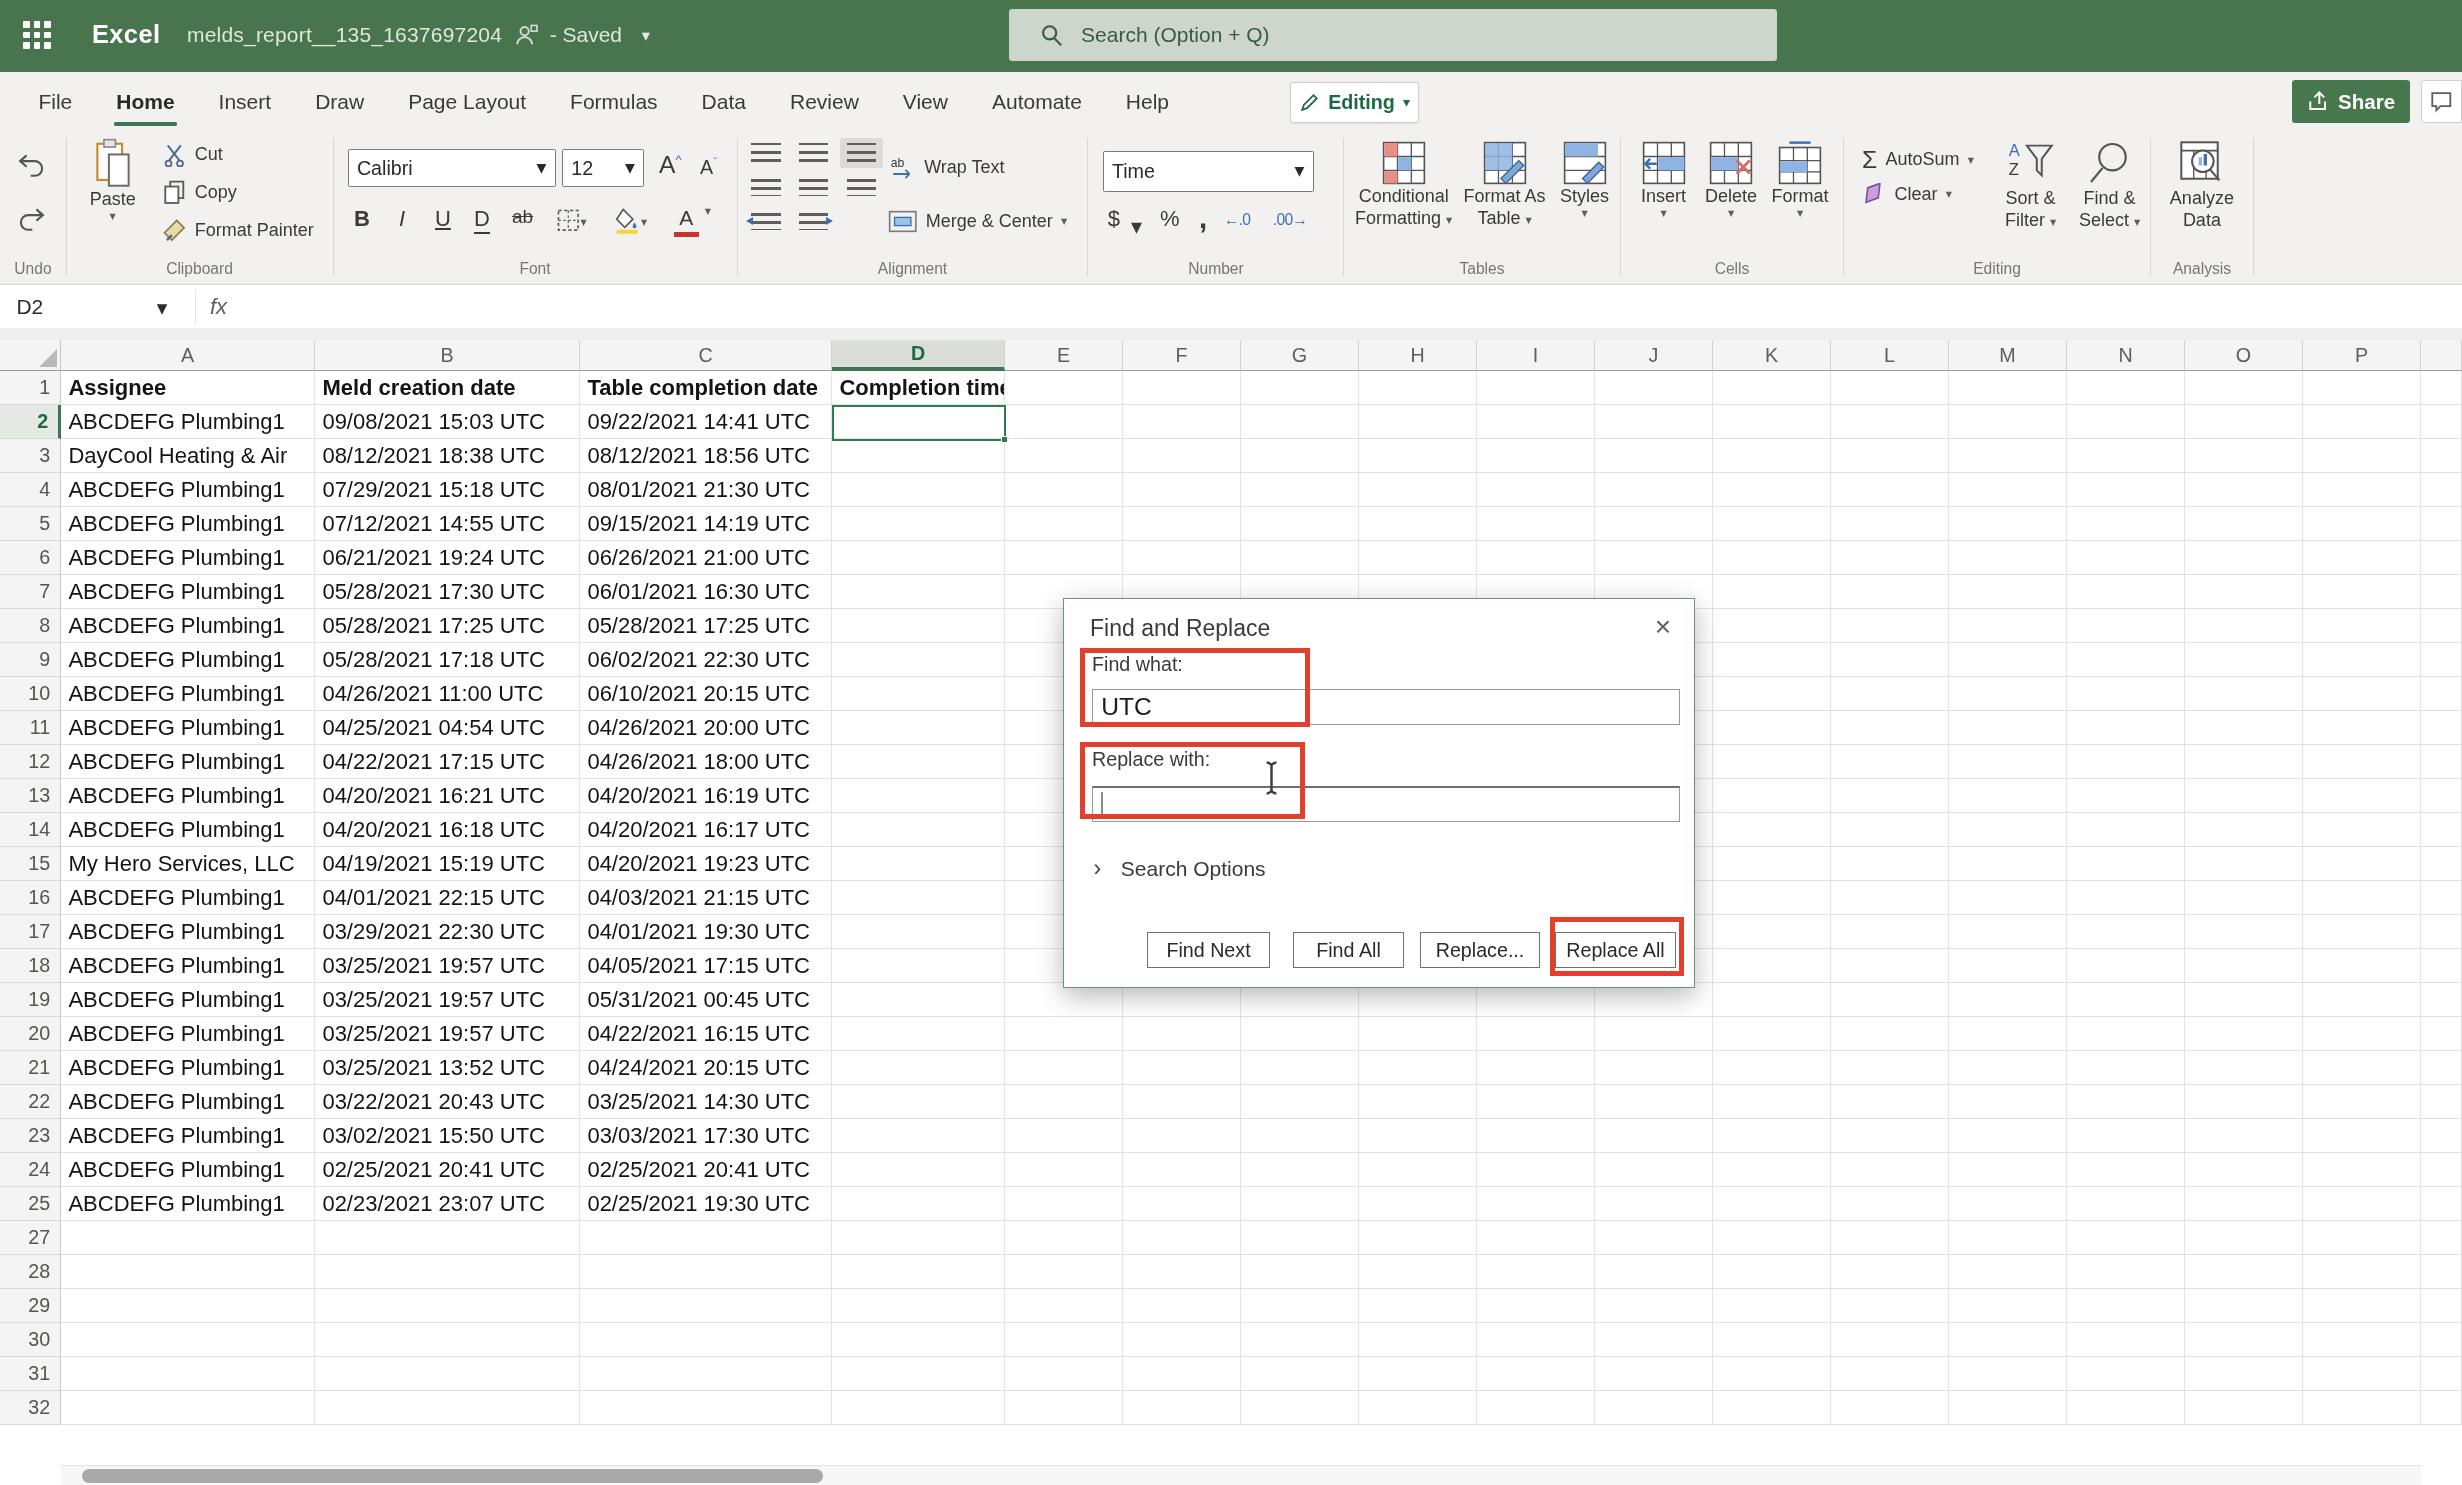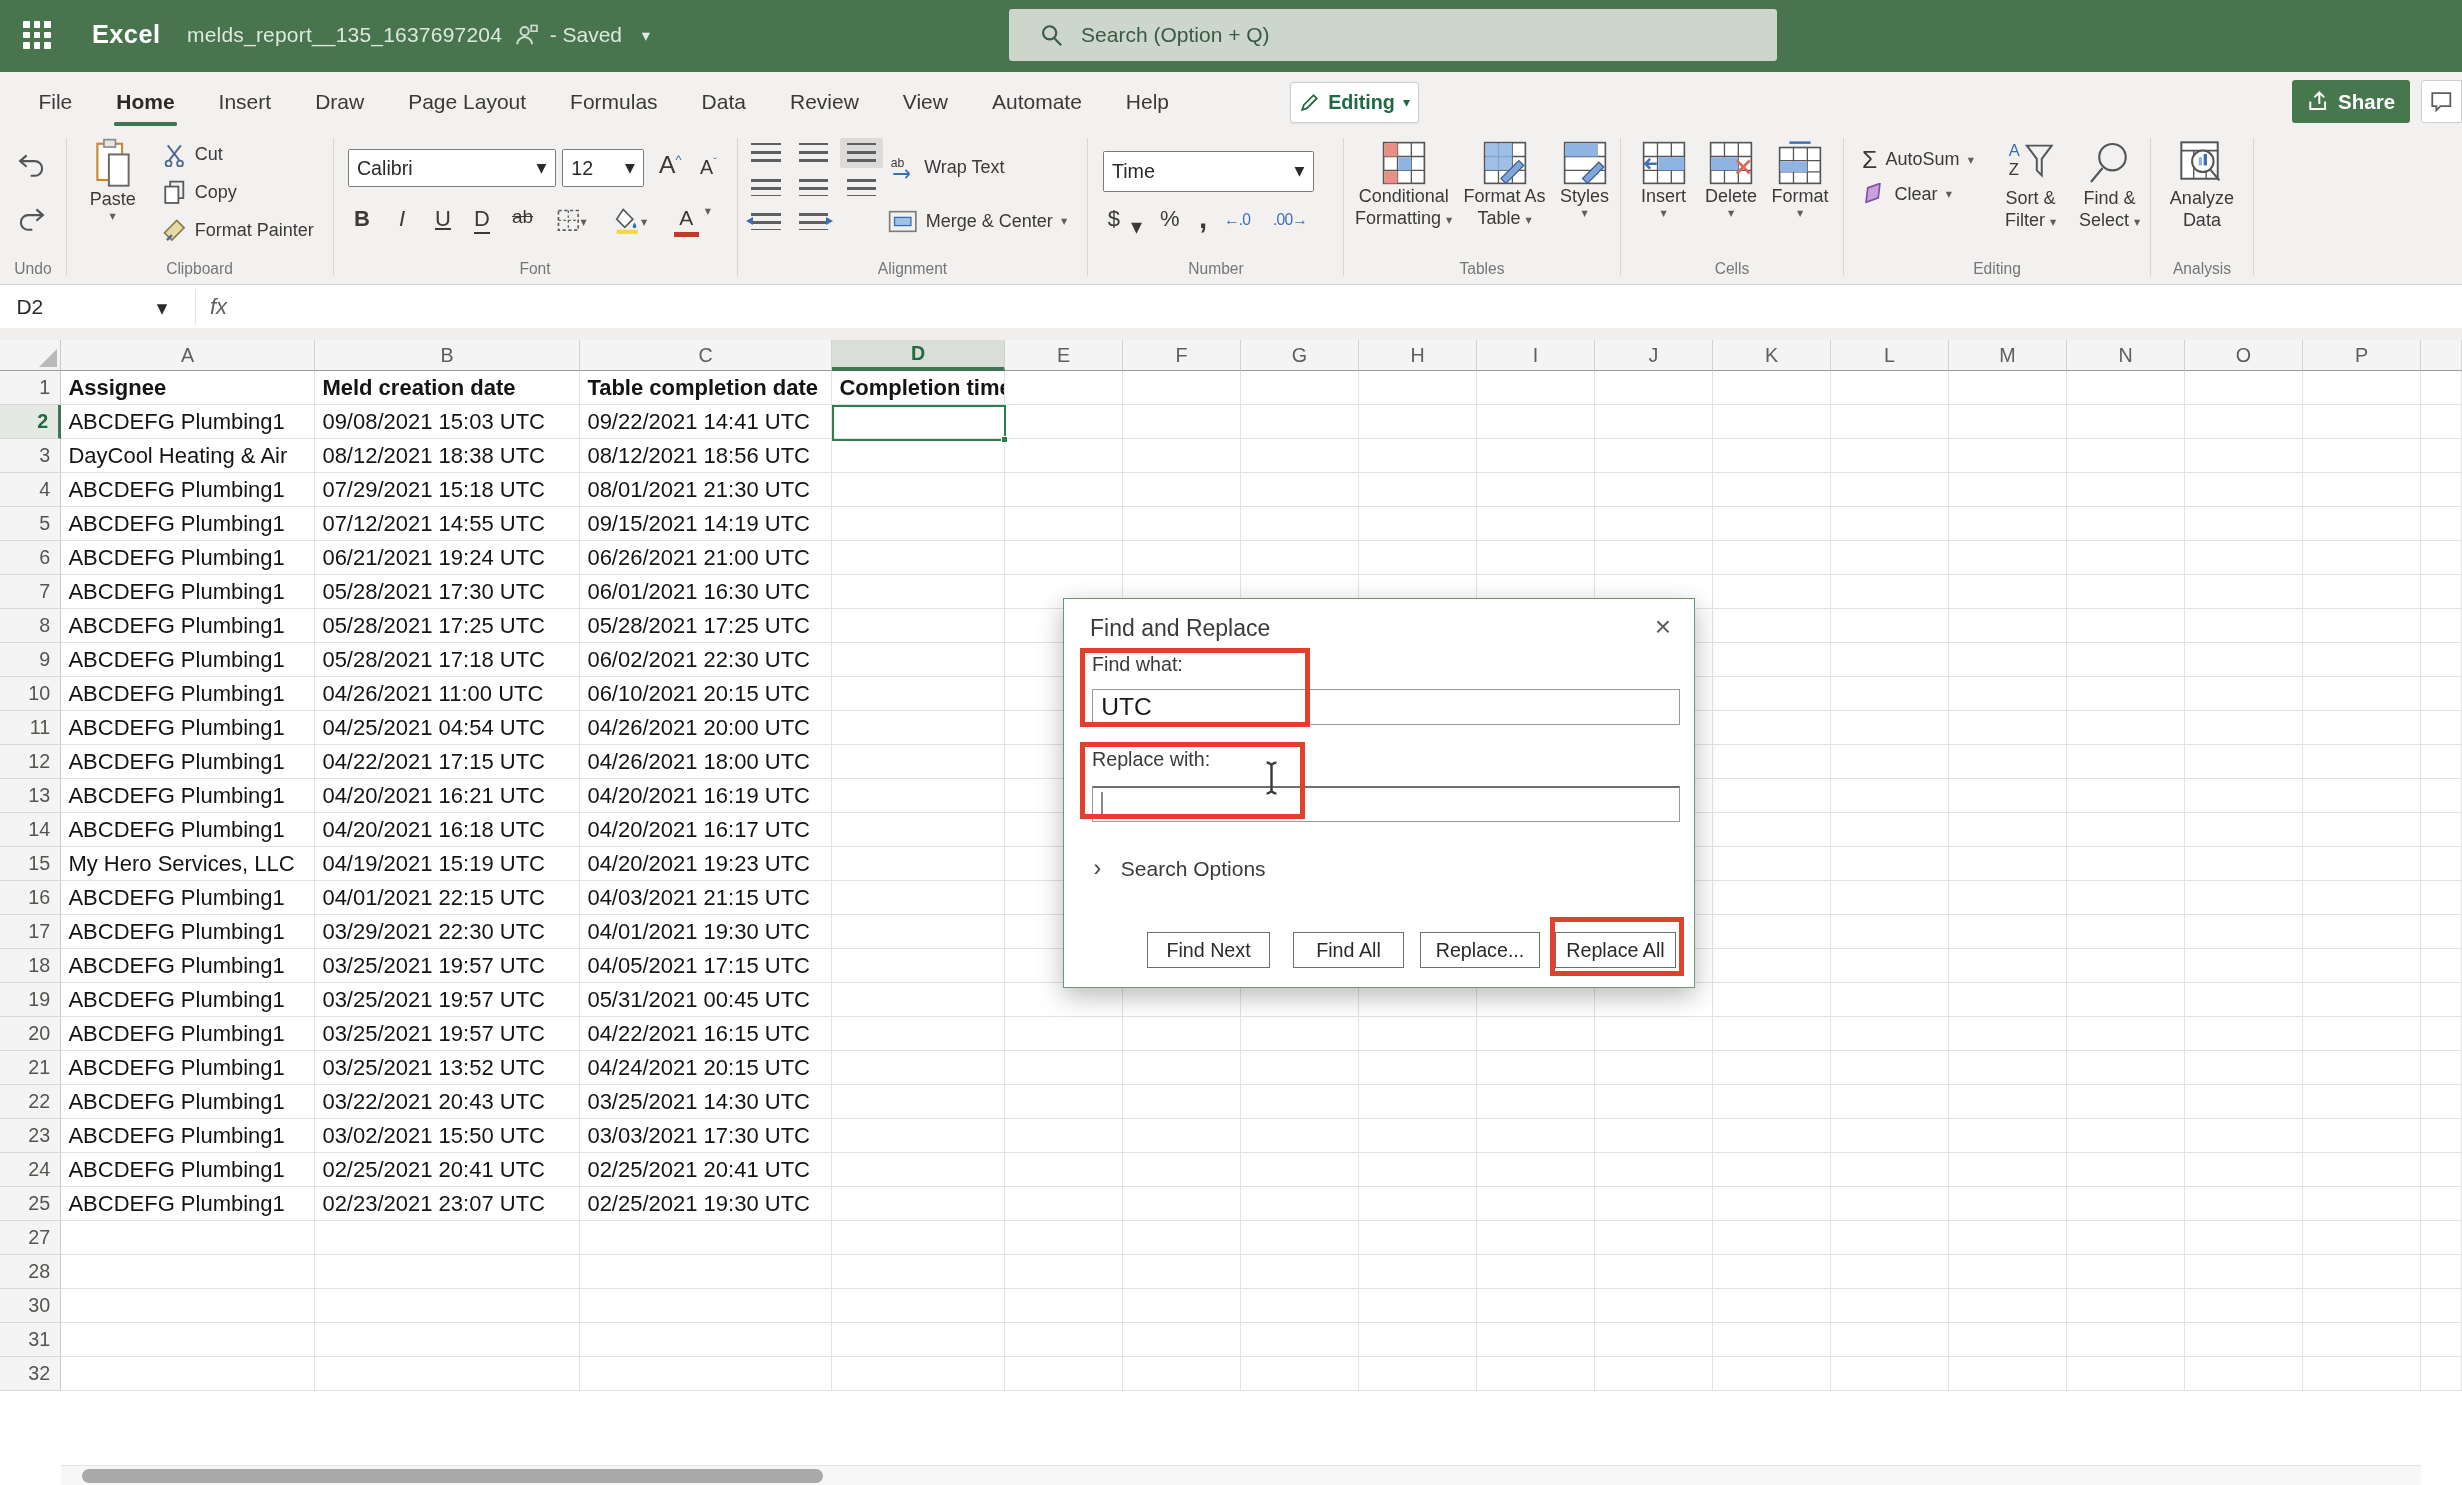--- a/index.html
+++ b/index.html
@@ -1050,20 +1050,40 @@
           <div class="gcell" style="width: 118px;"></div>
           <div class="gcell" style="width: 118px;"></div>
           <div class="gcell" style="width: 118px;"></div>
           <div class="gcell" style="width: 118px;"></div>
           <div class="gcell" style="width: 118px;"></div>
           <div class="gcell" style="width: 118px;"></div>
           <div class="gcell" style="width: 118px;"></div>
           <div class="gcell" style="width: 41px;"></div>
         </div>
         <div class="grow">
+          <div class="rowh">29</div>
+          <div class="gcell" style="width: 254px;"></div>
+          <div class="gcell" style="width: 265px;"></div>
+          <div class="gcell" style="width: 252px;"></div>
+          <div class="gcell" style="width: 173px;"></div>
+          <div class="gcell" style="width: 118px;"></div>
+          <div class="gcell" style="width: 118px;"></div>
+          <div class="gcell" style="width: 118px;"></div>
+          <div class="gcell" style="width: 118px;"></div>
+          <div class="gcell" style="width: 118px;"></div>
+          <div class="gcell" style="width: 118px;"></div>
+          <div class="gcell" style="width: 118px;"></div>
+          <div class="gcell" style="width: 118px;"></div>
+          <div class="gcell" style="width: 118px;"></div>
+          <div class="gcell" style="width: 118px;"></div>
+          <div class="gcell" style="width: 118px;"></div>
+          <div class="gcell" style="width: 118px;"></div>
+          <div class="gcell" style="width: 41px;"></div>
+        </div>
+        <div class="grow">
           <div class="rowh">30</div>
           <div class="gcell" style="width: 254px;"></div>
           <div class="gcell" style="width: 265px;"></div>
           <div class="gcell" style="width: 252px;"></div>
           <div class="gcell" style="width: 173px;"></div>
           <div class="gcell" style="width: 118px;"></div>
           <div class="gcell" style="width: 118px;"></div>
           <div class="gcell" style="width: 118px;"></div>
           <div class="gcell" style="width: 118px;"></div>
           <div class="gcell" style="width: 118px;"></div>

